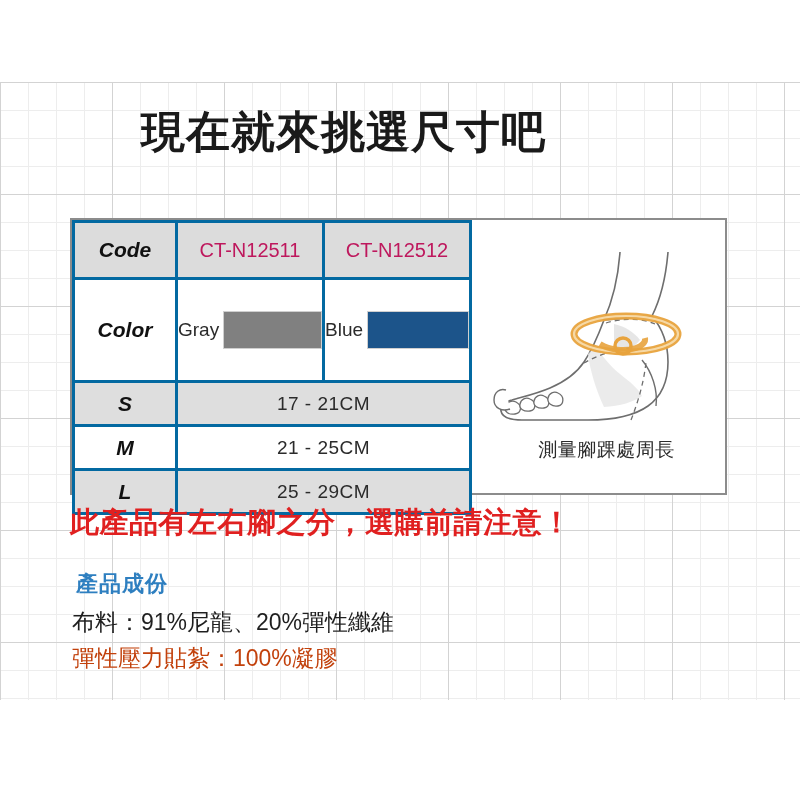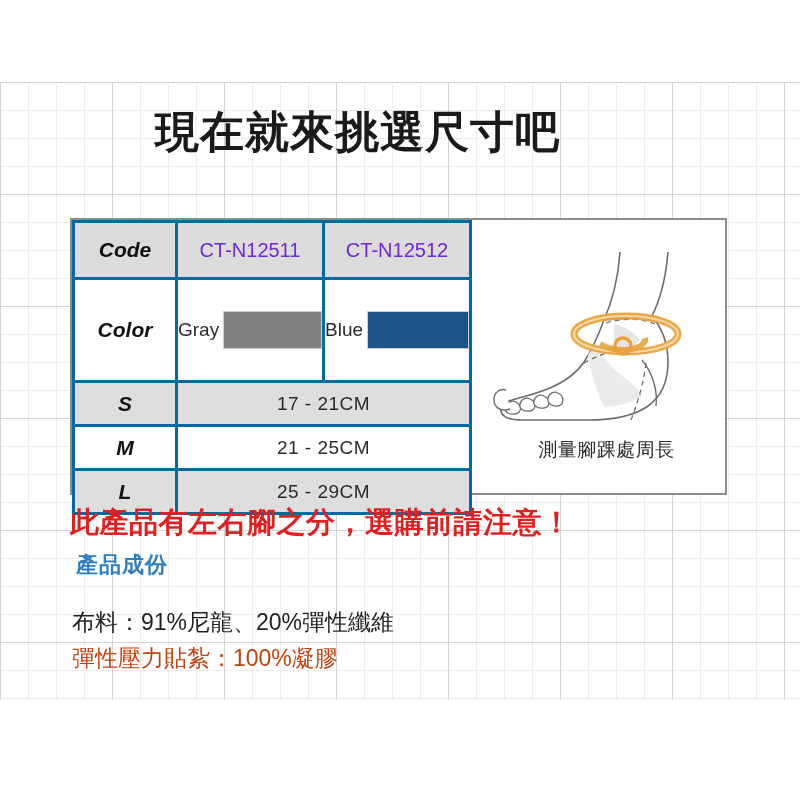--- a/index.html
+++ b/index.html
@@ -40,21 +40,21 @@
       112px 112px,
       112px 112px,
       28px 28px,
       28px 28px;
     background-position: 0 0, 0 0, 0 0, 0 0;
   }
 
   
   .title {
     position: absolute;
-    left: 16px;
+    left: 2px;
     top: 108px;
     width: 683px;
     text-align: center;
     font-size: 44px;
     font-weight: bold;
     color: #1a1a1a;
     letter-spacing: 1px;
     line-height: 1.1;
     white-space: nowrap;
   }
@@ -89,21 +89,21 @@
     font-size: 19px;
   }
   .size-table td.lbl {
     width: 100px;
     font-style: italic;
     font-weight: bold;
     font-size: 21px;
     color: #111111;
   }
   .size-table tr.head td { background: #dcdcdc; height: 54px; }
-  .size-table tr.head td.code { font-size: 20px; color: #6d28d9; }
+  .size-table tr.head td.code { font-size: 20px; color: #be185d; }
   .size-table tr.color td { background: #ffffff; height: 100px; }
   .size-table tr.sz-odd  td { background: #dedede; height: 41px; }
   .size-table tr.sz-even td { background: #ffffff; height: 41px; }
 
   .swatch-cell {
     display: flex;
     flex-direction: row;
     align-items: center;
     justify-content: center;
     height: 100%;
@@ -147,21 +147,21 @@
     font-weight: bold;
     color: #e02020;
     letter-spacing: .5px;
     white-space: nowrap;
   }
 
   
   .comp-title {
     position: absolute;
     left: 76px;
-    top: 550px;
+    top: 569px;
     font-size: 22px;
     font-weight: bold;
     color: #2e7fc0;
     letter-spacing: 1px;
     white-space: nowrap;
   }
   .comp-line-1 {
     position: absolute;
     left: 72px;
     top: 607px;

